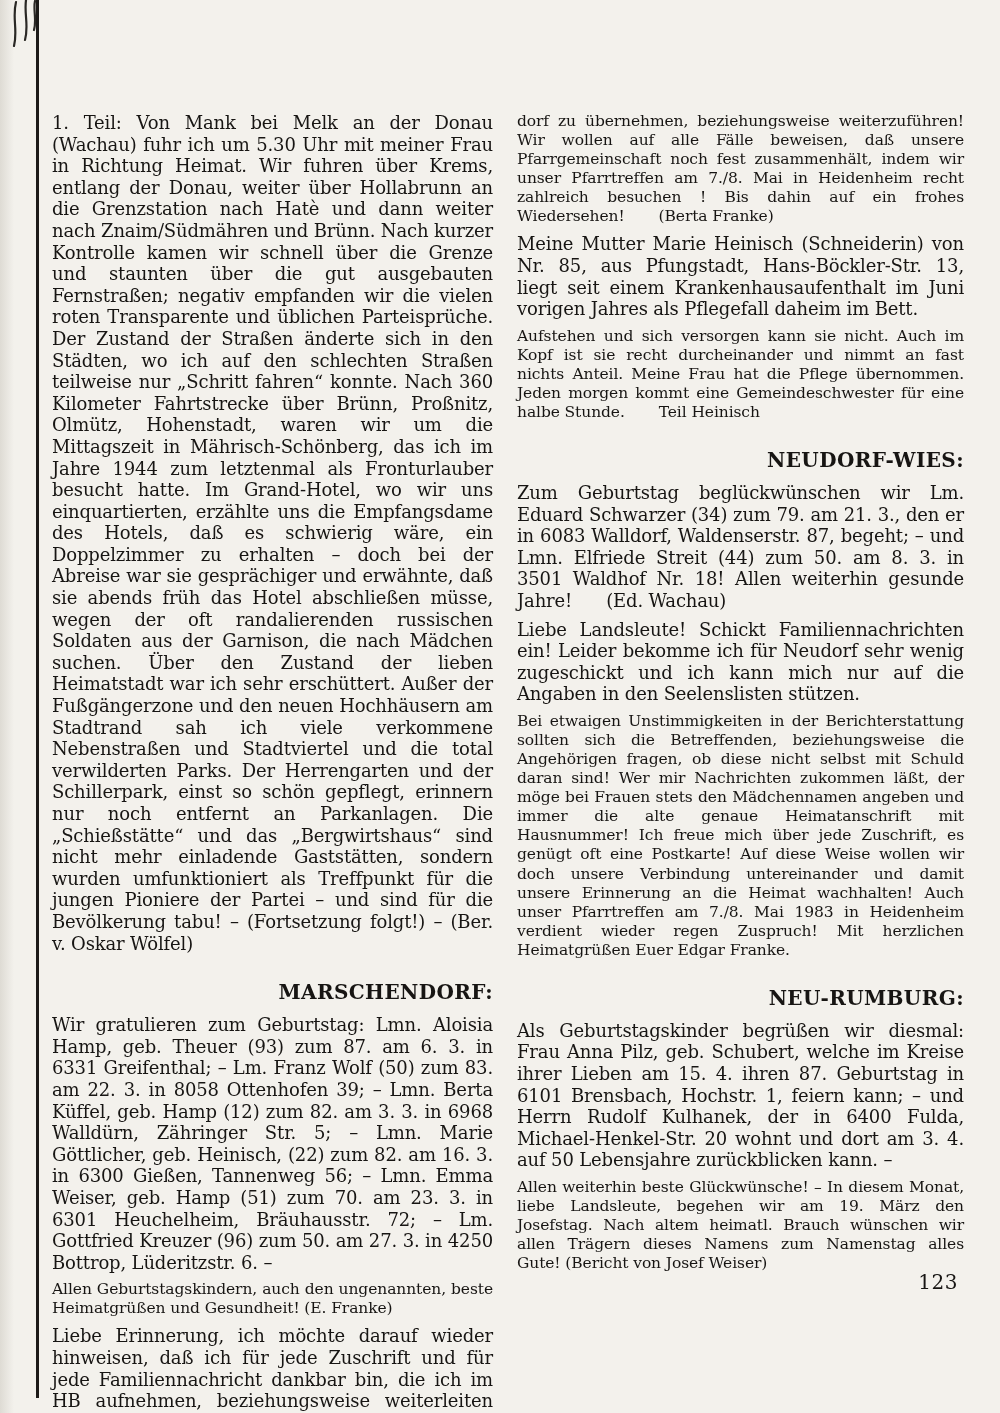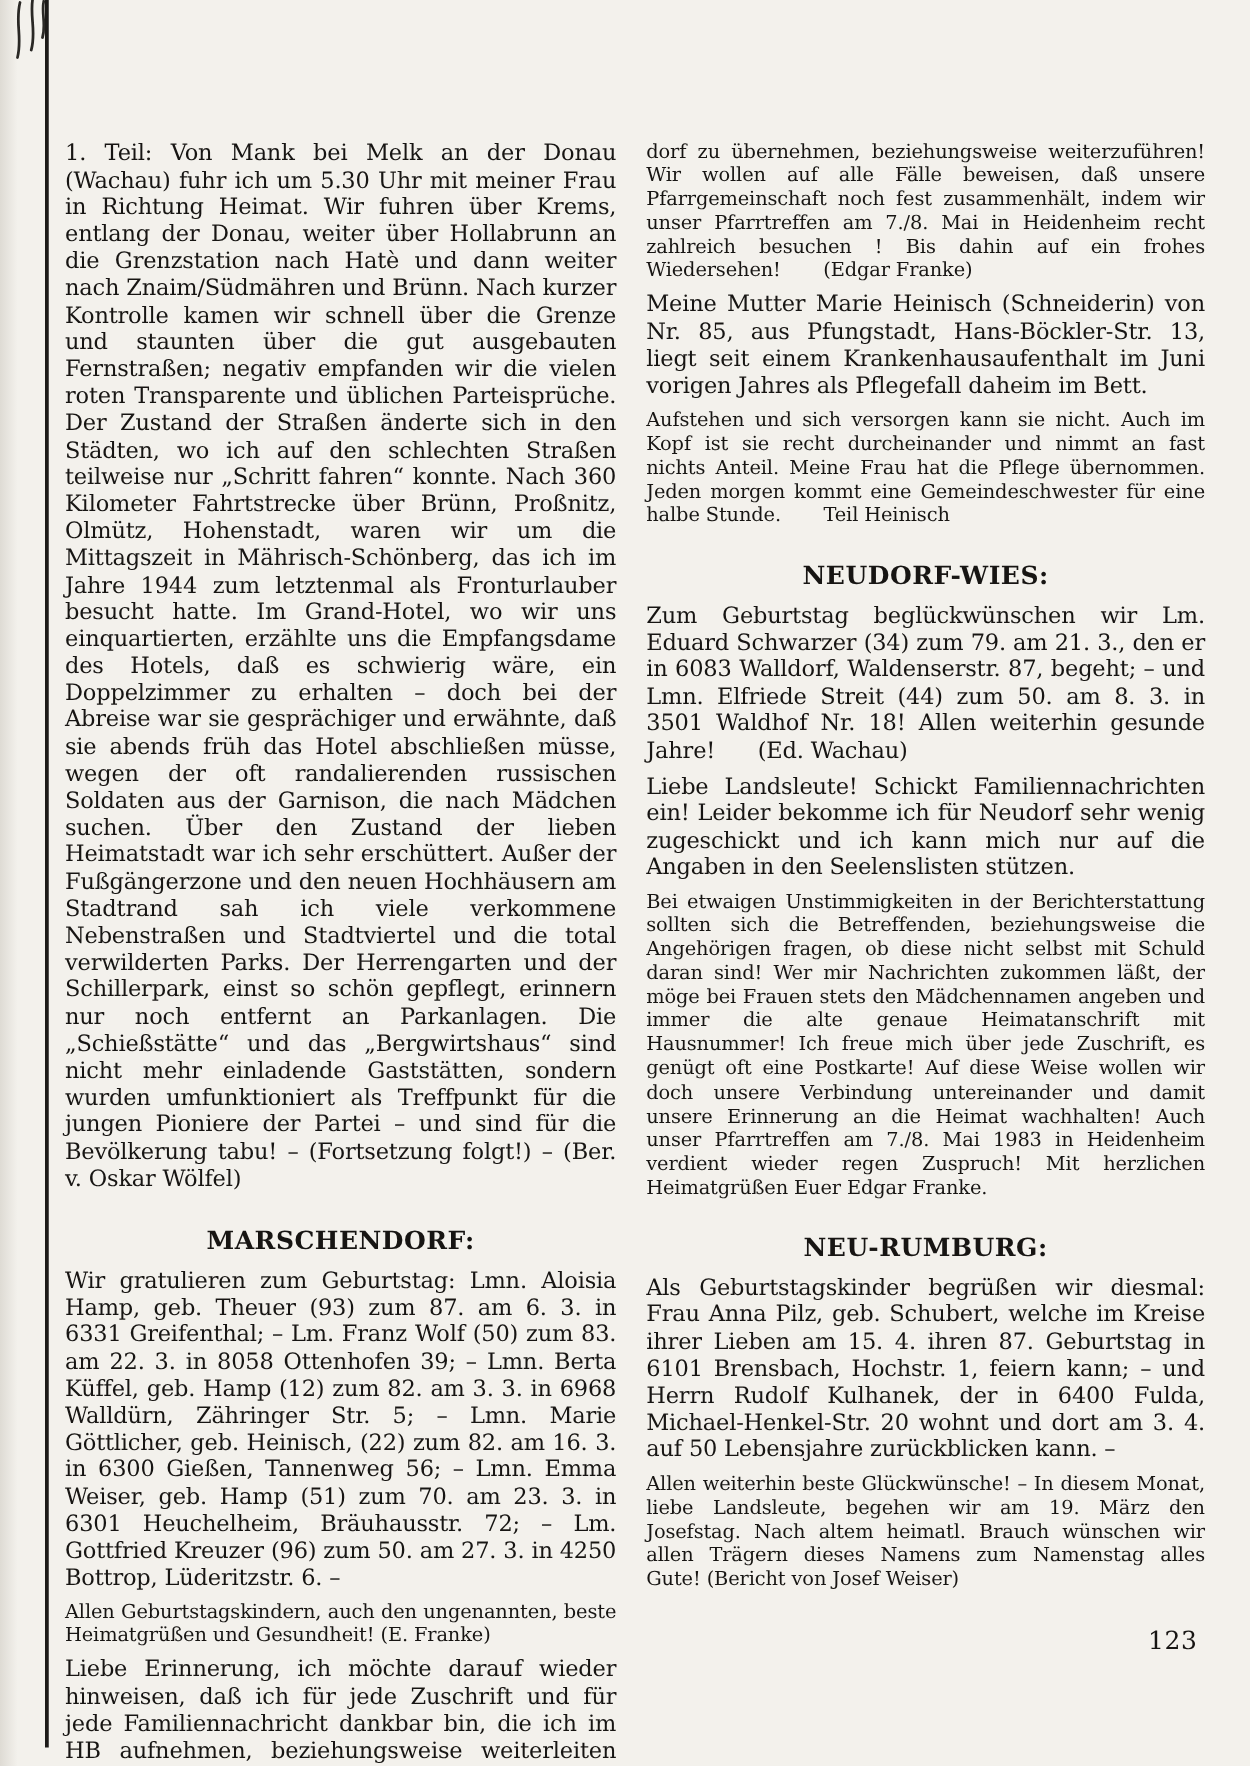--- a/index.html
+++ b/index.html
@@ -56,29 +56,29 @@
     font-size: 15.5px;
     line-height: 1.23;
     letter-spacing: -0.1px;
     margin-bottom: 7px;
   }
   .heading {
     font-size: 20px;
     font-weight: bold;
     letter-spacing: 0.4px;
     margin: 26px 0 10px 0;
-    text-align: center;
+    text-align: right;
   }
   .column > :first-child { margin-top: 0; }
   .b   { font-weight: normal; }
   .sig { padding-left: 34px; white-space: nowrap; }
   .page-number {
     position: absolute;
     right: 42px;
-    top: 1300px;
+    top: 1270px;
     font-size: 20px;
     letter-spacing: 0.5px;
   }
 </style>
 </head>
 <body>
 
 <div class="page">
 
   <svg class="handwritten-mark" width="54" height="80" viewBox="0 0 54 80" aria-hidden="true">
@@ -89,21 +89,21 @@
 
   <div class="columns">
     <div class="column left">
         <p class="body"><span>1. Teil: Von Mank bei Melk an der Donau (Wachau) fuhr ich um 5.30 Uhr mit meiner Frau in Richtung Heimat. Wir fuhren über Krems, entlang der Donau, weiter über Hollabrunn an die Grenzstation nach Hatè und dann weiter nach Znaim/Südmähren und Brünn. Nach kurzer Kontrolle kamen wir schnell über die Grenze und staunten über die gut ausgebauten Fernstraßen; negativ empfanden wir die vielen roten Transparente und üblichen Parteisprüche. Der Zustand der Straßen änderte sich in den Städten, wo ich auf den schlechten Straßen teilweise nur „Schritt fahren“ konnte. Nach 360 Kilometer Fahrtstrecke über Brünn, Proßnitz, Olmütz, Hohenstadt, waren wir um die Mittagszeit in Mährisch-Schönberg, das ich im Jahre 1944 zum letztenmal als Fronturlauber besucht hatte. Im Grand-Hotel, wo wir uns einquartierten, erzählte uns die Empfangsdame des Hotels, daß es schwierig wäre, ein Doppelzimmer zu erhalten – doch bei der Abreise war sie gesprächiger und erwähnte, daß sie abends früh das Hotel abschließen müsse, wegen der oft randalierenden russischen Soldaten aus der Garnison, die nach Mädchen suchen. Über den Zustand der lieben Heimatstadt war ich sehr erschüttert. Außer der Fußgängerzone und den neuen Hochhäusern am Stadtrand sah ich viele verkommene Nebenstraßen und Stadtviertel und die total verwilderten Parks. Der Herrengarten und der Schillerpark, einst so schön gepflegt, erinnern nur noch entfernt an Parkanlagen. Die „Schießstätte“ und das „Bergwirtshaus“ sind nicht mehr einladende Gaststätten, sondern wurden umfunktioniert als Treffpunkt für die jungen Pioniere der Partei – und sind für die Bevölkerung tabu! – (Fortsetzung folgt!) – (Ber. v. Oskar Wölfel)</span></p>
         <h2 class="heading"><span>MARSCHENDORF:</span></h2>
         <p class="body"><span>Wir gratulieren zum Geburtstag: Lmn. </span><span class="b">Aloisia Hamp,</span><span> geb. Theuer (93) zum 87. am 6. 3. in 6331 Greifenthal; – Lm. </span><span class="b">Franz Wolf</span><span> (50) zum 83. am 22. 3. in 8058 Ottenhofen 39; – Lmn. </span><span class="b">Berta Küffel,</span><span> geb. Hamp (12) zum 82. am 3. 3. in 6968 Walldürn, Zähringer Str. 5; – Lmn. </span><span class="b">Marie Göttlicher,</span><span> geb. Heinisch, (22) zum 82. am 16. 3. in 6300 Gießen, Tannenweg 56; – Lmn. </span><span class="b">Emma Weiser,</span><span> geb. Hamp (51) zum 70. am 23. 3. in 6301 Heuchelheim, Bräuhausstr. 72; – Lm. Gottfried Kreuzer (96) zum 50. am 27. 3. in 4250 Bottrop, Lüderitzstr. 6. –</span></p>
         <p class="small"><span>Allen Geburtstagskindern, auch den ungenannten, beste Heimatgrüßen und Gesundheit! (E. Franke)</span></p>
         <p class="body"><span class="b">Liebe Erinnerung,</span><span> ich möchte darauf wieder hinweisen, daß ich für jede Zuschrift und für jede Familiennachricht dankbar bin, die ich im HB aufnehmen, beziehungsweise weiterleiten kann!</span></p>
       </div>
     <div class="column right">
-        <p class="small"><span>dorf zu übernehmen, beziehungsweise weiterzuführen! Wir wollen auf alle Fälle beweisen, daß unsere Pfarrgemeinschaft noch fest zusammenhält, indem wir unser Pfarrtreffen am 7./8. Mai in Heidenheim recht zahlreich besuchen ! Bis dahin auf ein frohes Wiedersehen!</span><span class="sig">(Edgar Franke)</span></p>
+        <p class="small"><span>dorf zu übernehmen, beziehungsweise weiterzuführen! Wir wollen auf alle Fälle beweisen, daß unsere Pfarrgemeinschaft noch fest zusammenhält, indem wir unser Pfarrtreffen am 7./8. Mai in Heidenheim recht zahlreich besuchen ! Bis dahin auf ein frohes Wiedersehen!</span><span class="sig">(Berta Franke)</span></p>
         <p class="body"><span>Meine Mutter </span><span class="b">Marie Heinisch</span><span> (Schneiderin) von Nr. 85, aus Pfungstadt, Hans-Böckler-Str. 13, liegt seit einem Krankenhausaufenthalt im Juni vorigen Jahres als Pflegefall daheim im Bett.</span></p>
         <p class="small"><span>Aufstehen und sich versorgen kann sie nicht. Auch im Kopf ist sie recht durcheinander und nimmt an fast nichts Anteil. Meine Frau hat die Pflege übernommen. Jeden morgen kommt eine Gemeindeschwester für eine halbe Stunde.</span><span class="sig">Teil Heinisch</span></p>
         <h2 class="heading"><span>NEUDORF-WIES:</span></h2>
         <p class="body"><span>Zum Geburtstag beglückwünschen wir Lm. </span><span class="b">Eduard Schwarzer</span><span> (34) zum 79. am 21. 3., den er in 6083 Walldorf, Waldenserstr. 87, begeht; – und Lmn. </span><span class="b">Elfriede Streit</span><span> (44) zum 50. am 8. 3. in 3501 Waldhof Nr. 18! Allen weiterhin gesunde Jahre!</span><span class="sig">(Ed. Wachau)</span></p>
         <p class="body"><span class="b">Liebe Landsleute!</span><span> Schickt Familiennachrichten ein! Leider bekomme ich für Neudorf sehr wenig zugeschickt und ich kann mich nur auf die Angaben in den Seelenslisten stützen.</span></p>
         <p class="small"><span>Bei etwaigen Unstimmigkeiten in der Berichterstattung sollten sich die Betreffenden, beziehungsweise die Angehörigen fragen, ob diese nicht selbst mit Schuld daran sind! Wer mir Nachrichten zukommen läßt, der möge bei Frauen stets den Mädchennamen angeben und immer die alte genaue Heimatanschrift mit Hausnummer! Ich freue mich über jede Zuschrift, es genügt oft eine Postkarte! Auf diese Weise wollen wir doch unsere Verbindung untereinander und damit unsere Erinnerung an die Heimat wachhalten! Auch unser </span><span class="b">Pfarrtreffen am 7./8. Mai 1983</span><span> in Heidenheim verdient wieder regen Zuspruch! Mit herzlichen Heimatgrüßen Euer Edgar Franke.</span></p>
         <h2 class="heading"><span>NEU-RUMBURG:</span></h2>
         <p class="body"><span>Als Geburtstagskinder begrüßen wir diesmal: Frau </span><span class="b">Anna Pilz,</span><span> geb. Schubert, welche im Kreise ihrer Lieben am 15. 4. ihren 87. Geburtstag in 6101 Brensbach, Hochstr. 1, feiern kann; – und Herrn </span><span class="b">Rudolf Kulhanek,</span><span> der in 6400 Fulda, Michael-Henkel-Str. 20 wohnt und dort am 3. 4. auf 50 Lebensjahre zurückblicken kann. –</span></p>
         <p class="small"><span>Allen weiterhin beste Glückwünsche! – In diesem Monat, liebe Landsleute, begehen wir am </span><span class="b">19. März den Josefstag.</span><span> Nach altem heimatl. Brauch wünschen wir allen Trägern dieses Namens zum Namenstag alles Gute! (Bericht von Josef Weiser)</span></p>
       </div>

